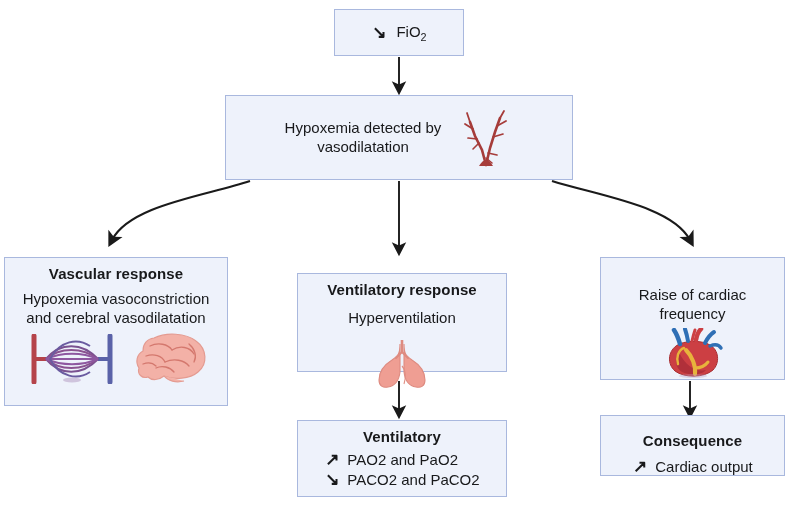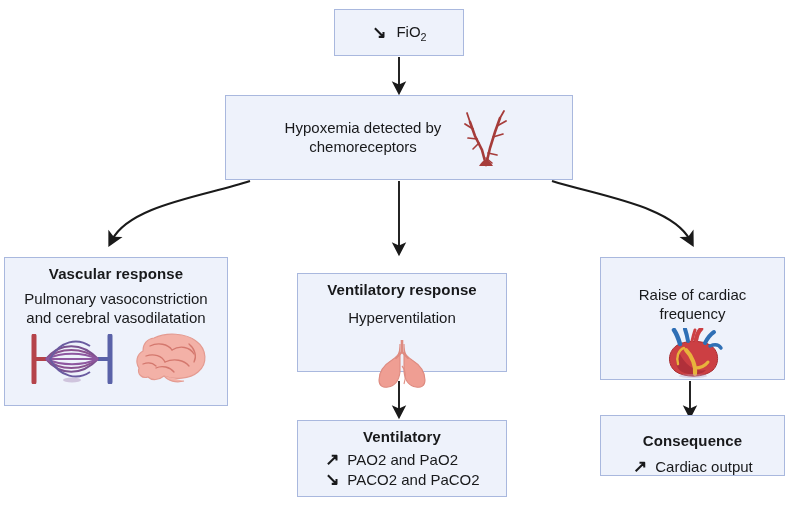--- a/index.html
+++ b/index.html
@@ -130,21 +130,21 @@
     <div class="inner">
       <span class="arrow-glyph">↘</span>
       <span><span>FiO</span><sub>2</sub></span>
     </div>
   </div>
 
   <div class="box" id="box-hypoxemia">
     <div class="hx-inner">
       <div class="box-text">
         <div>Hypoxemia detected by</div>
-        <div>chemoreceptors</div>
+        <div>vasodilatation</div>
       </div>
       <span>
         <svg width="54" height="60" viewBox="0 0 54 60">
           <g stroke="#a63c3a" fill="none" stroke-linecap="round">
             <path d="M27,57 L23,42 L16,28 L11,14" stroke-width="2.6"></path>
             <path d="M11,14 L8,5" stroke-width="1.8"></path>
             <path d="M14,21 L6,16" stroke-width="1.8"></path>
             <path d="M18,31 L9,30" stroke-width="1.7"></path>
             <path d="M20,35 L14,41" stroke-width="1.6"></path>
             <path d="M27,57 L31,40 L36,24 L41,10" stroke-width="2.6"></path>
@@ -156,21 +156,21 @@
           </g>
           <path d="M20,58 Q27,46 34,58 Z" fill="#a63c3a"></path>
         </svg>
       </span>
     </div>
   </div>
 
   <div class="box" id="box-vascular">
     <div class="box-title">Vascular response</div>
     <div class="box-text" style="margin-top:7px;">
-      <div>Pulmonary vasoconstriction</div>
+      <div>Hypoxemia vasoconstriction</div>
       <div>and cerebral vasodilatation</div>
     </div>
     <div class="icon-row">
       <span>
         <svg width="104" height="50" viewBox="0 0 104 50">
           <path d="M14,2 L14,48" stroke="#b5434a" stroke-width="5" stroke-linecap="round" fill="none"></path>
           <path d="M90,2 L90,48" stroke="#5a62a8" stroke-width="5" stroke-linecap="round" fill="none"></path>
           <path d="M14,25 L26,25" stroke="#b5434a" stroke-width="4" fill="none"></path>
           <path d="M78,25 L90,25" stroke="#5a62a8" stroke-width="4" fill="none"></path>
           <g fill="none" stroke-width="2">

